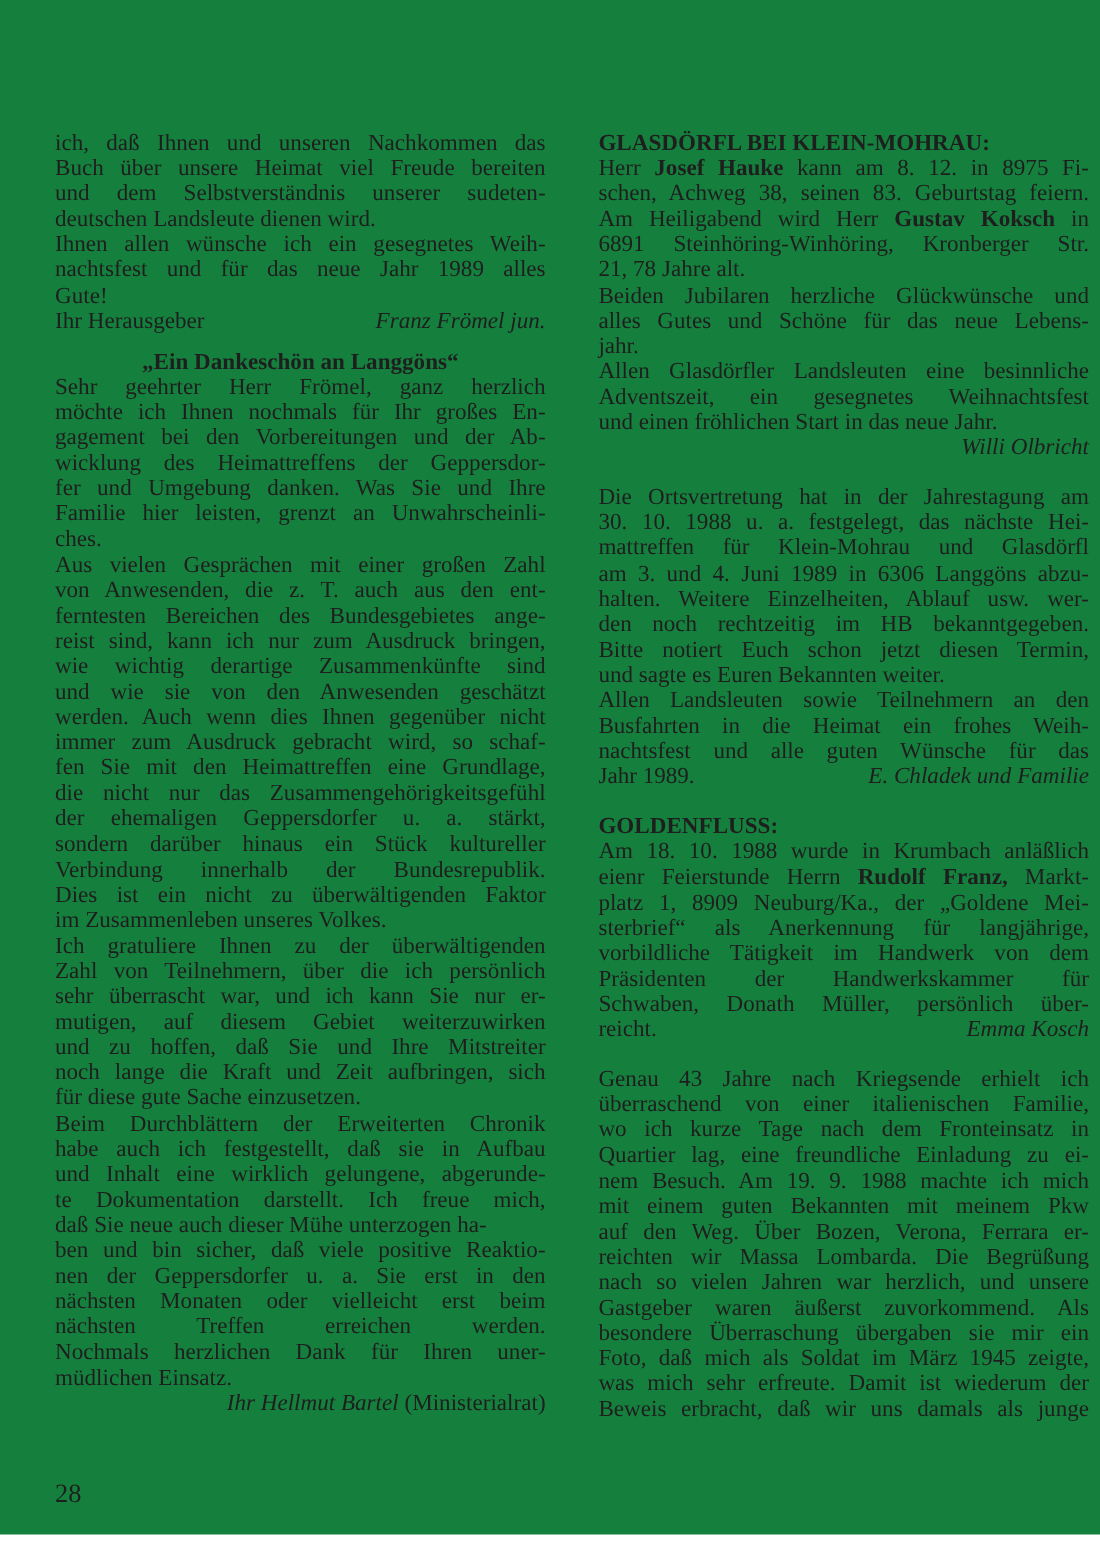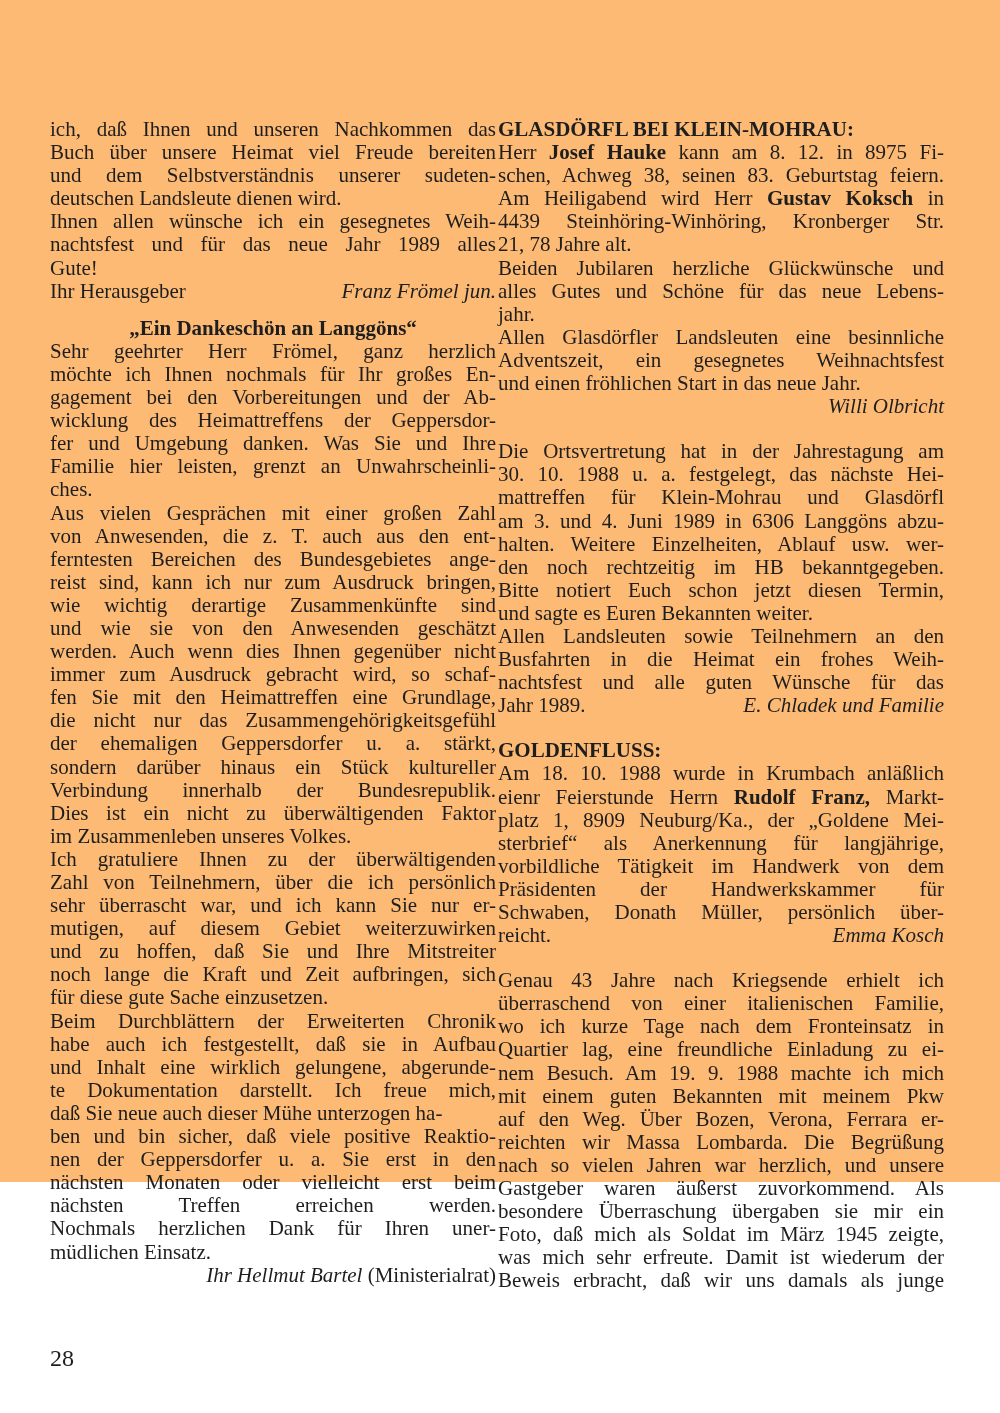--- a/index.html
+++ b/index.html
@@ -1,21 +1,21 @@
 <!DOCTYPE html>
 <html><head>
 <meta charset="utf-8">
 <style>
   html, body { margin: 0; padding: 0; background: #ffffff; }
   body { width: 1000px; height: 1413px; position: relative; overflow: hidden; }
-  .page { position: absolute; left: 0; top: 0; width: 1000px; height: 1182px; background: #fdba74; color: #1e1e1e;
+  .page { position: absolute; left: 0; top: 0; width: 1000px; height: 1395px; background: #15803d; color: #1e1e1e;
     font-family: "Liberation Serif", "DejaVu Serif", serif; font-size: 21px; line-height: 23.1px; }
   .col { position: absolute; top: 118px; width: 446px; }
   .col.left { left: 50px; }
-  .col.right { left: 498px; }
+  .col.right { left: 544px; }
   .line { display: block; white-space: nowrap; height: 23.1px; text-align: justify; text-align-last: justify; }
   .line.last { text-align-last: left; }
   .line.split { display: flex; justify-content: space-between; text-align-last: auto; }
   .line.right-only { text-align-last: right; }
   .line.center { text-align: center; text-align-last: center; font-weight: bold; }
   .heading { font-weight: bold; text-align-last: left; }
   .it { font-style: italic; }
   b { font-weight: bold; }
   .gap-s { height: 14px; }
   .gap-m { height: 22px; }
@@ -92,21 +92,21 @@
       <span>(Ministerialrat)</span>
     </span>
   </div>
 
   <div class="col right">
     <section>
       <span class="line heading">GLASDÖRFL BEI KLEIN-MOHRAU:</span>
       <span class="line"><span>Herr </span><b>Josef Hauke</b><span> kann am 8. 12. in 8975 Fi-</span></span>
       <span class="line">schen, Achweg 38, seinen 83. Geburtstag feiern.</span>
       <span class="line"><span>Am Heiligabend wird Herr </span><b>Gustav Koksch</b><span> in</span></span>
-      <span class="line">4439 Steinhöring-Winhöring, Kronberger Str.</span>
+      <span class="line">6891 Steinhöring-Winhöring, Kronberger Str.</span>
       <span class="line last">21, 78 Jahre alt.</span>
       <span class="line">Beiden Jubilaren herzliche Glückwünsche und</span>
       <span class="line">alles Gutes und Schöne für das neue Lebens-</span>
       <span class="line last">jahr.</span>
       <span class="line">Allen Glasdörfler Landsleuten eine besinnliche</span>
       <span class="line">Adventszeit, ein gesegnetes Weihnachtsfest</span>
       <span class="line last">und einen fröhlichen Start in das neue Jahr.</span>
       <span class="line right-only it">Willi Olbricht</span>
     </section>
 

